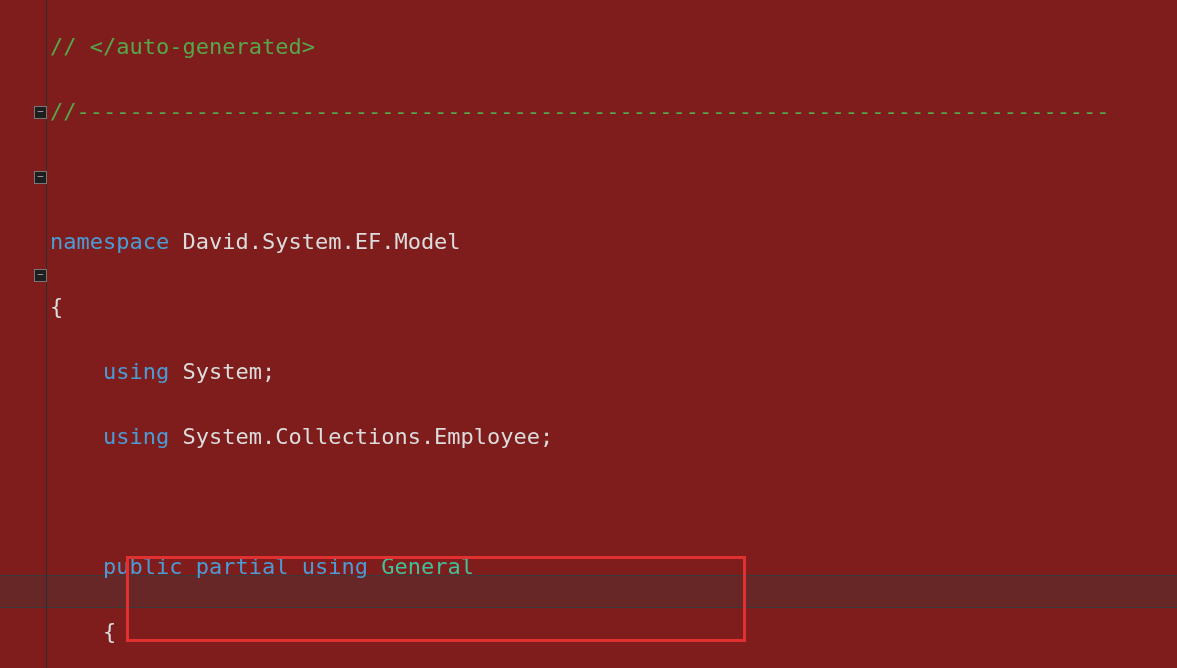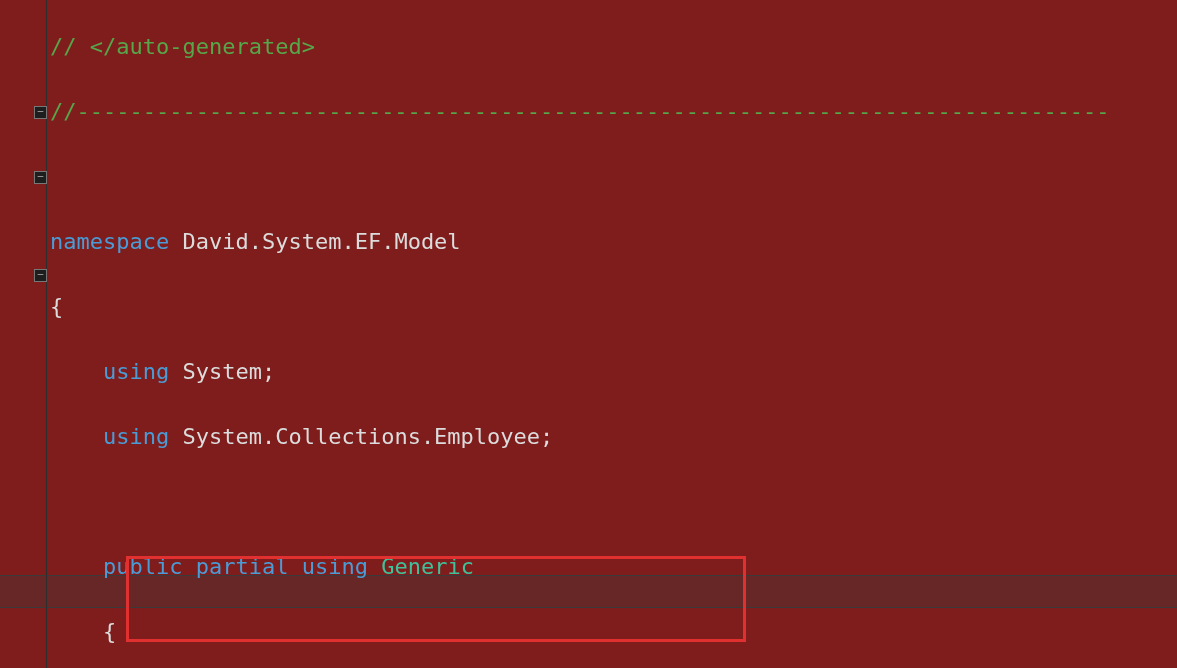--- a/index.html
+++ b/index.html
@@ -83,21 +83,21 @@
 
   <div class="code-area">
 <div><span class="com">// &lt;/auto-generated&gt;</span></div>
 <div><span class="com">//------------------------------------------------------------------------------</span></div>
 <div> </div>
 <div><span class="kw">namespace</span><span class="plain"> David.System.EF.Model</span></div>
 <div><span class="plain">{</span></div>
 <div>    <span class="kw">using</span><span class="plain"> System;</span></div>
 <div>    <span class="kw">using</span><span class="plain"> System.Collections.Employee;</span></div>
 <div> </div>
-<div>    <span class="kw">public</span><span> </span><span class="kw">partial</span><span> </span><span class="kw">using</span><span> </span><span class="type">Generic</span></div>
+<div>    <span class="kw">public</span><span> </span><span class="kw">partial</span><span> </span><span class="kw">using</span><span> </span><span class="type">General</span></div>
 <div>    <span class="plain">{</span></div>
 
 
 
 
 
 
 
 
 

